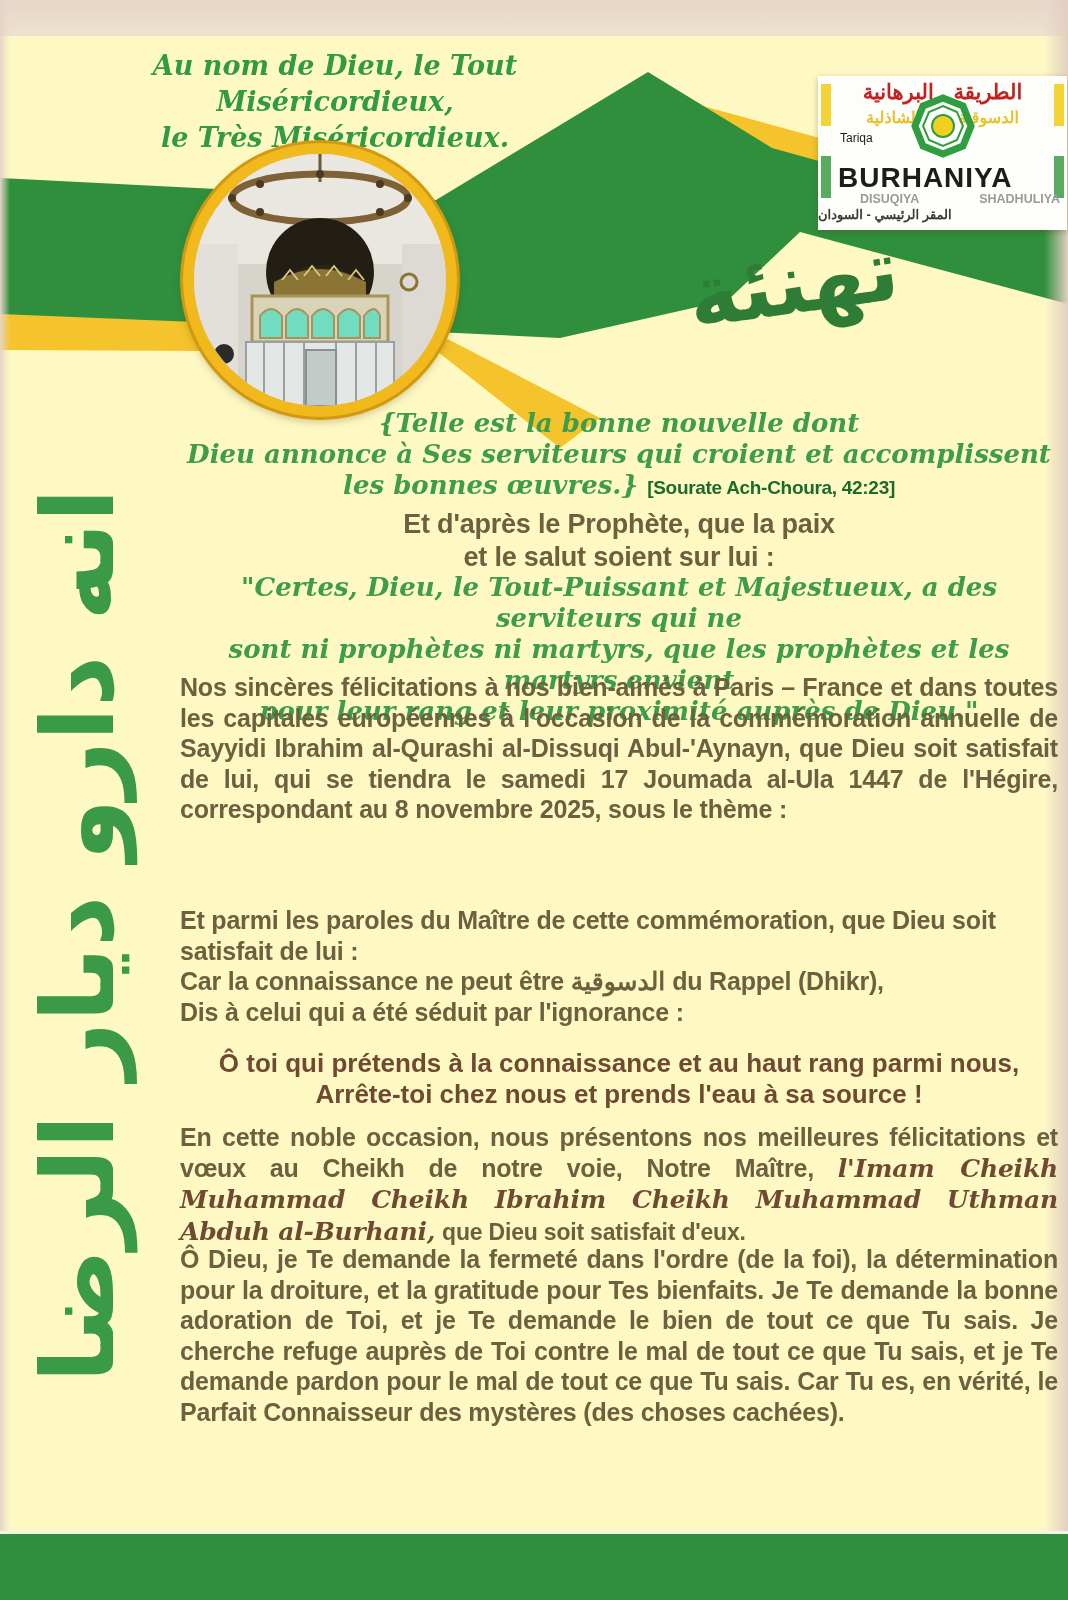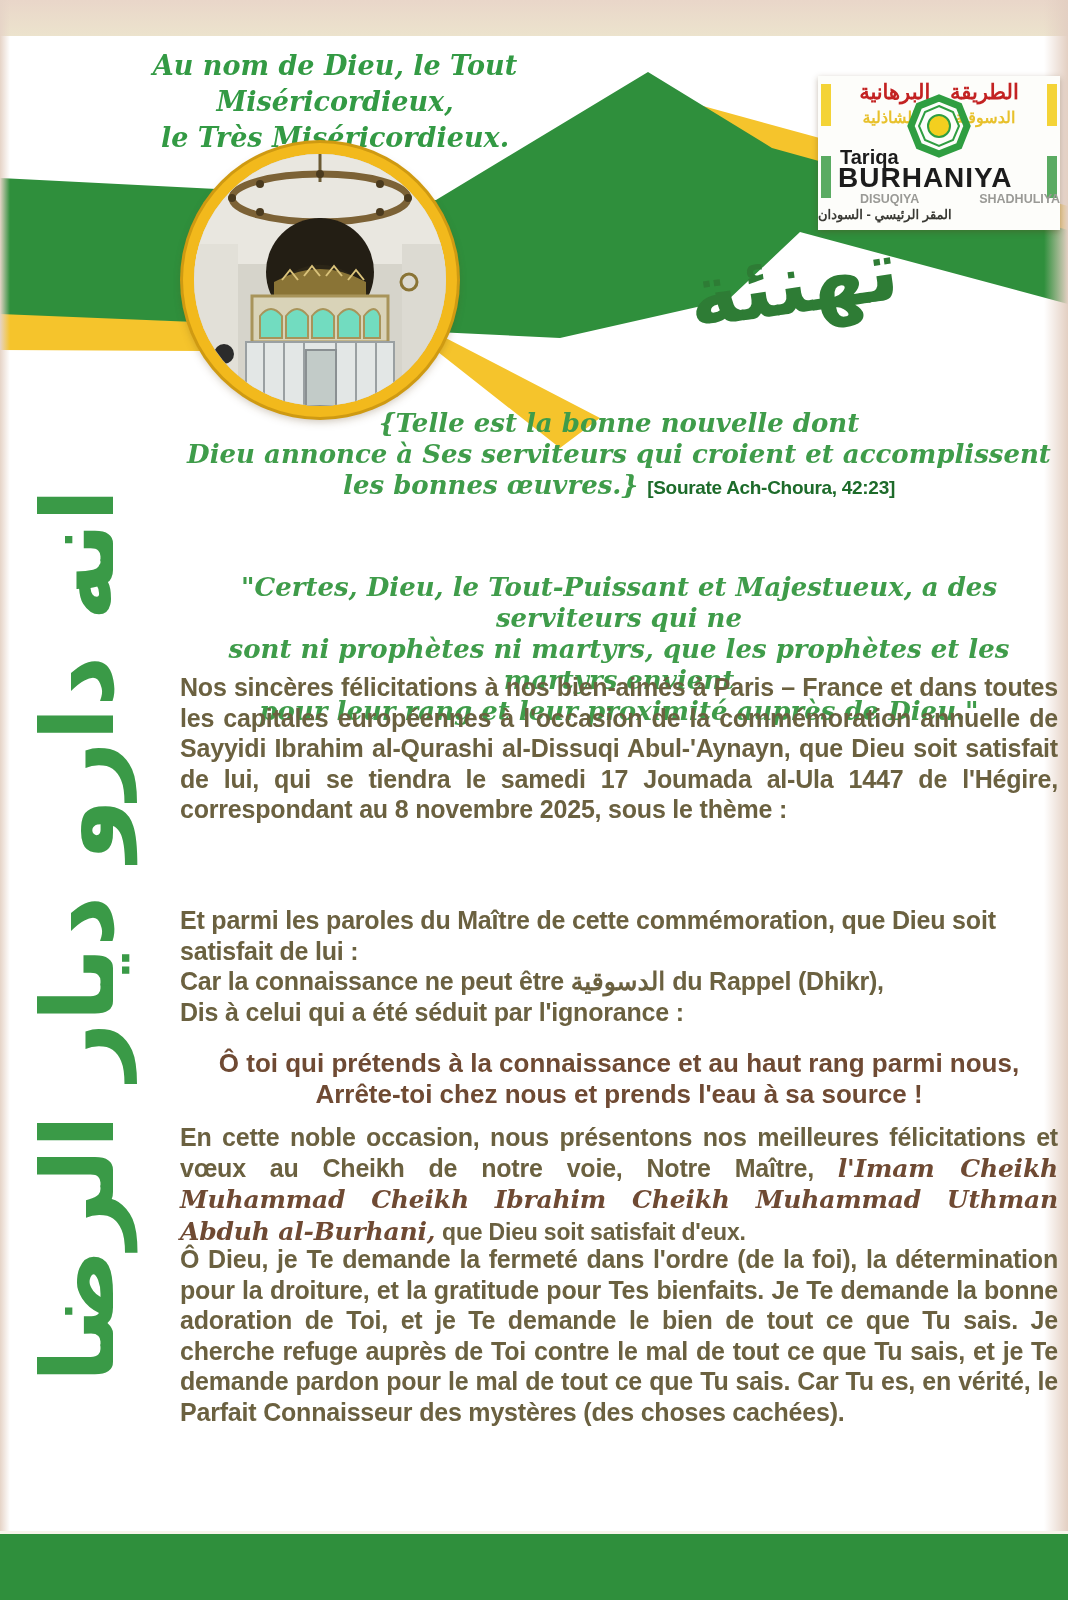--- a/index.html
+++ b/index.html
@@ -1,44 +1,44 @@
 <!DOCTYPE html>
 <html><head>
 <meta charset="utf-8">
 <style>
   html,body{margin:0;padding:0;}
   body{font-family:"Liberation Sans",sans-serif;background:#d8c7ba;}
-  #poster{position:relative;width:1068px;height:1600px;background:#ffffff;overflow:hidden;margin:0 auto;}
+  #poster{position:relative;width:1068px;height:1600px;background:#fef9c3;overflow:hidden;margin:0 auto;}
 
   
   .edge-top{position:absolute;left:0;top:0;width:1068px;height:36px;background:linear-gradient(#e9d6c9,#ece3cd);}
   .edge-right{position:absolute;right:0;top:0;width:24px;height:1540px;background:linear-gradient(90deg,rgba(236,227,205,0),#e3cfc2);}
   .edge-left{position:absolute;left:0;top:0;width:10px;height:1540px;background:linear-gradient(90deg,#e6d4c7,rgba(236,227,205,0));}
 
   .footer-bar{position:absolute;left:0;bottom:0;width:1068px;height:66px;background:#2f8f3c;border-top:3px solid #f7f4ea;}
 
   svg.band{position:absolute;left:0;top:0;}
 
   
   .bismillah{position:absolute;left:110px;top:48px;width:450px;text-align:center;
     font-family:"DejaVu Serif",serif;font-style:italic;font-weight:bold;
     color:#339a44;font-size:27px;line-height:36px;}
 
   
-  .logo{position:absolute;left:818px;top:76px;width:242px;height:154px;background:#fdfdfa;
-    box-shadow:0 2px 6px rgba(90,60,30,.35);}
+  .logo{position:absolute;left:818px;top:76px;width:202px;height:154px;background:#fdfdfa;
+    box-shadow:0 2px 6px rgba(90,60,30,.35);padding-left:47px;}
   .logo .bar{position:absolute;width:10px;height:42px;}
   .logo .bar.yl{background:#f4d336;top:8px;}
   .logo .bar.gl{background:#5aab62;top:80px;}
   .logo .ar1{position:absolute;top:4px;left:0;width:100%;text-align:center;color:#c32222;
     font-weight:bold;font-size:21px;direction:rtl;word-spacing:14px;}
   .logo .ar2{position:absolute;top:32px;left:0;width:100%;text-align:center;color:#e8c12c;
     font-weight:bold;font-size:16px;direction:rtl;word-spacing:34px;}
   .logo .emblem{position:absolute;left:50%;top:18px;transform:translateX(-50%);}
-  .logo .tariqa{position:absolute;left:22px;top:70px;color:#1c1c1c;font-weight:bold;font-size:20px;}
+  .logo .tariqa{position:absolute;left:22px;top:55px;color:#1c1c1c;font-weight:normal;font-size:12px;}
   .logo .burhaniya{position:absolute;left:20px;top:86px;width:202px;color:#1c1c1c;font-weight:bold;
     font-size:28px;letter-spacing:1px;}
   .logo .disuqiya{position:absolute;left:22px;top:116px;width:200px;color:#9a9a96;font-weight:bold;
     font-size:12.5px;display:flex;justify-content:space-between;margin-left:20px;}
   .logo .arbottom{position:absolute;left:0;top:131px;width:100%;text-align:left;color:#3a3a34;
     font-weight:bold;font-size:13px;direction:rtl;}
 
   
   .photo{position:absolute;left:183px;top:143px;width:274px;height:274px;border-radius:50%;
     background:#f2b91c;box-shadow:0 0 0 3px #cf9a12,0 4px 10px rgba(90,60,20,.35);}
@@ -172,20 +172,24 @@
 
   <div class="col green-quote" style="top:408px">
     <div>{Telle est la bonne nouvelle dont</div>
     <div>Dieu annonce à Ses serviteurs qui croient et accomplissent</div>
     <div>
       <span>les bonnes œuvres.}</span>
       <span class="ref">[Sourate Ach-Choura, 42:23]</span>
     </div>
   </div>
 
+  <div class="col olive center" style="top:508px">
+    <div>Et d'après le Prophète, que la paix</div>
+    <div>et le salut soient sur lui :</div>
+  </div>
 
   <div class="col green-quote" style="top:572px">
     <div>"Certes, Dieu, le Tout-Puissant et Majestueux, a des serviteurs qui ne</div>
     <div>sont ni prophètes ni martyrs, que les prophètes et les martyrs envient</div>
     <div>pour leur rang et leur proximité auprès de Dieu."</div>
   </div>
 
   <div class="col olive just" style="top:672px">Nos sincères félicitations à nos bien-aimés à Paris – France et dans toutes les capitales européennes à l'occasion de la commémoration annuelle de Sayyidi Ibrahim al-Qurashi al-Dissuqi Abul-'Aynayn, que Dieu soit satisfait de lui, qui se tiendra le samedi 17 Joumada al-Ula 1447 de l'Hégire, correspondant au 8 novembre 2025, sous le thème :</div>
 
 

